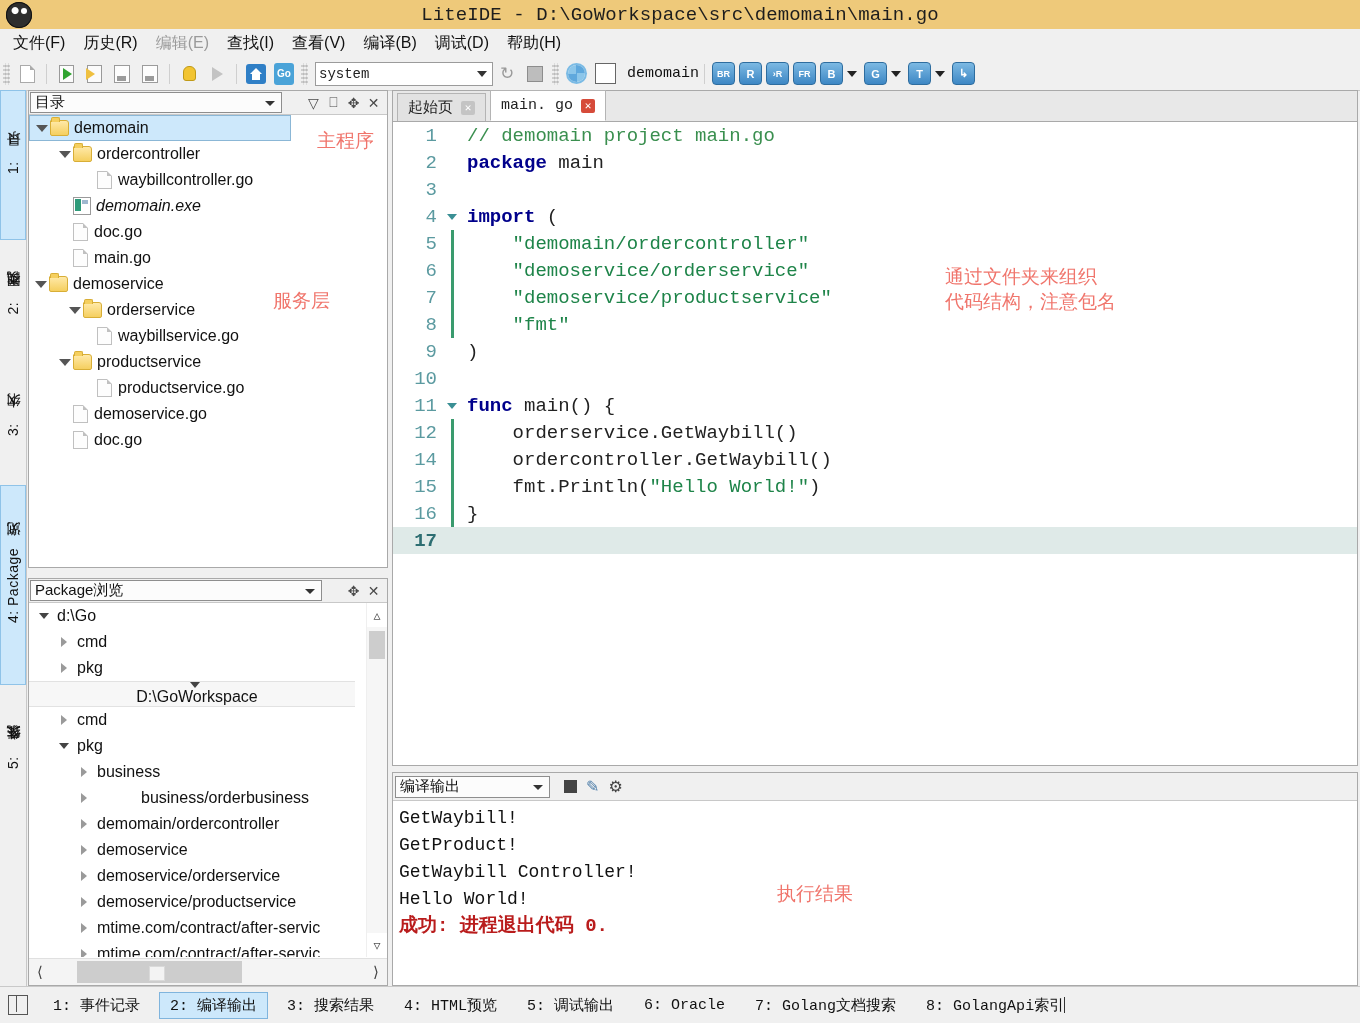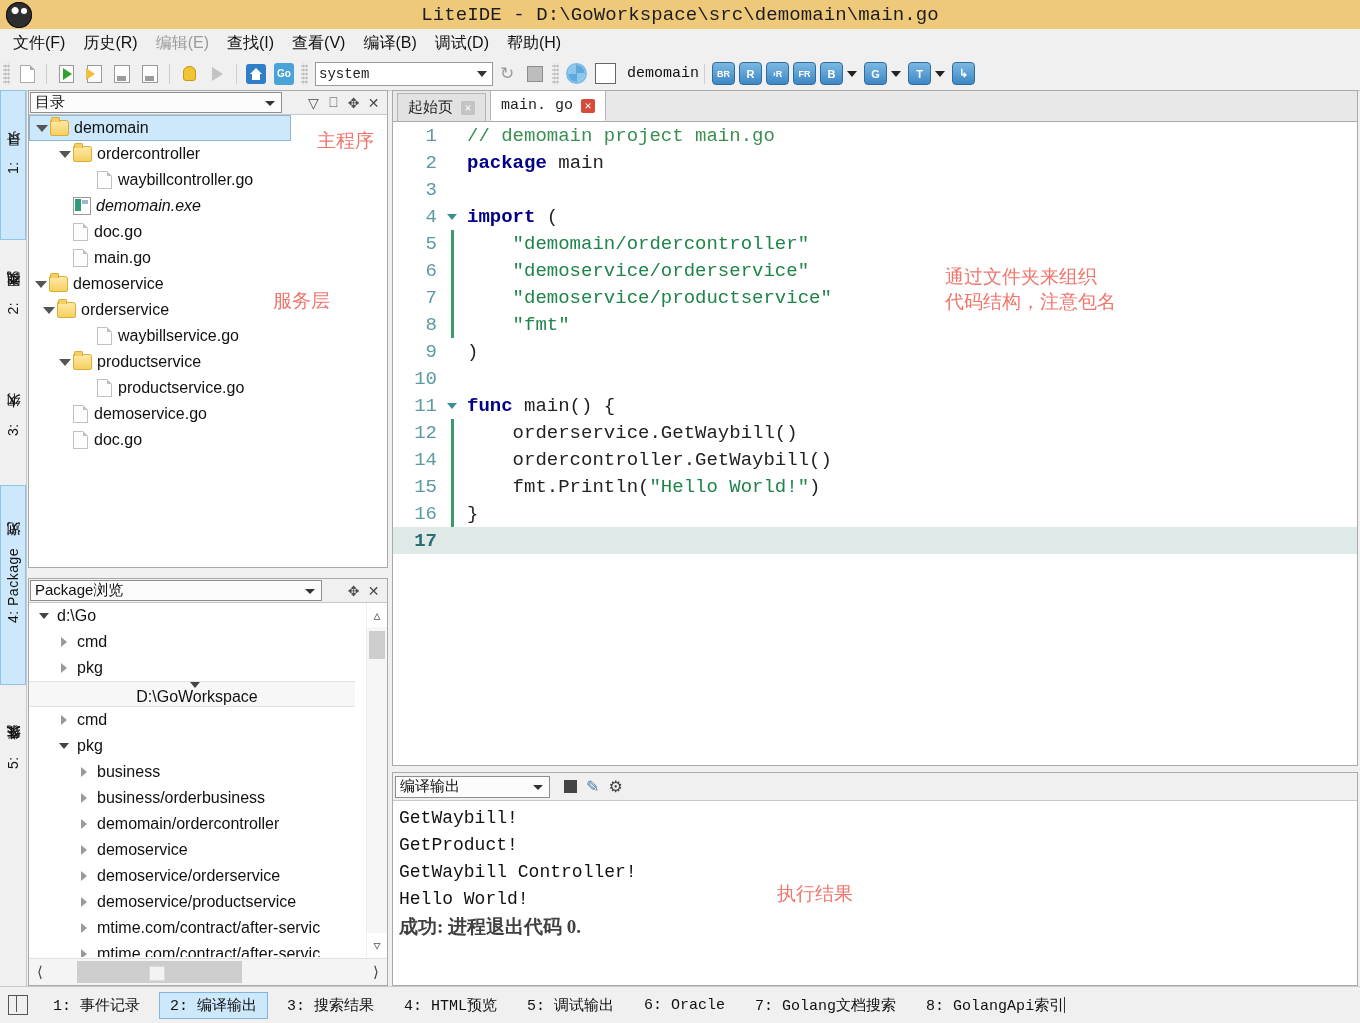--- a/index.html
+++ b/index.html
@@ -212,21 +212,21 @@
   }
   .outhead{height:28px;background:#f0f0f0;display:flex;align-items:center;
     border-bottom:1px solid #c8c8c8;box-sizing:border-box;}
   .outcombo{width:155px;height:22px;background:#fcfcfc;border:1px solid #8e8e8e;margin-left:2px;
     display:flex;align-items:center;padding-left:4px;position:relative;box-sizing:border-box;
     font-size:15px;color:#111;}
   .outcombo .caret{position:absolute;right:6px;top:8px;width:0;height:0;
     border-left:5px solid transparent;border-right:5px solid transparent;border-top:5px solid #333;}
   .outbody{position:relative;height:184px;background:#fff;padding:4px 6px;box-sizing:border-box;
     font-family:"Liberation Mono",monospace;font-size:18px;color:#111;line-height:27px;}
-  .outbody .ok{color:#404040;font-weight:bold;font-family:Liberation Serif, serif;font-size:19px;}
+  .outbody .ok{color:#b91c1c;font-weight:bold;font-family:Liberation Mono, monospace;font-size:19px;}
 
   
   .statusbar{
     position:absolute;left:0;top:986px;width:1360px;height:37px;background:#f0f0f0;
     border-top:1px solid #c9c9c9;display:flex;align-items:center;box-sizing:border-box;
   }
   .sb-ico{width:18px;height:18px;border:1px solid #555;margin:0 10px 0 8px;position:relative;}
   .sb-ico:after{content:"";position:absolute;left:7px;top:0;width:1px;height:16px;background:#555;}
   .sbtn{font-family:"Liberation Mono",monospace;font-size:15px;color:#111;
     padding:3px 10px;margin:0 4px;white-space:nowrap;border:1px solid transparent;box-sizing:border-box;}
@@ -381,21 +381,21 @@
         <div class="trow" style="padding-left: 28px;">
           <div class="tw"></div>
           <div class="gofile"></div>
           <span>main.go</span>
         </div>
         <div class="trow" style="padding-left: 4px;">
           <div class="tw open"></div>
           <div class="folder"></div>
           <span>demoservice</span>
         </div>
-        <div class="trow" style="padding-left: 12px;">
+        <div class="trow" style="padding-left: 38px;">
           <div class="tw open"></div>
           <div class="folder"></div>
           <span>orderservice</span>
         </div>
         <div class="trow" style="padding-left: 52px;">
           <div class="tw"></div>
           <div class="gofile"></div>
           <span>waybillservice.go</span>
         </div>
         <div class="trow" style="padding-left: 28px;">
@@ -457,21 +457,21 @@
             <span style="padding-left: 4px;">cmd</span>
           </div>
           <div class="prow" style="padding-left: 26px;">
             <div class="pw open"></div>
             <span style="padding-left: 4px;">pkg</span>
           </div>
           <div class="prow" style="padding-left: 46px;">
             <div class="pw closed"></div>
             <span style="padding-left: 4px;">business</span>
           </div>
-          <div class="prow" style="padding-left: 46px;">
+          <div class="prow" style="padding-left: 46px; gap: 44px;">
             <div class="pw closed"></div>
             <span style="padding-left: 4px;">business/orderbusiness</span>
           </div>
           <div class="prow" style="padding-left: 46px;">
             <div class="pw closed"></div>
             <span style="padding-left: 4px;">demomain/ordercontroller</span>
           </div>
           <div class="prow" style="padding-left: 46px;">
             <div class="pw closed"></div>
             <span style="padding-left: 4px;">demoservice</span>

